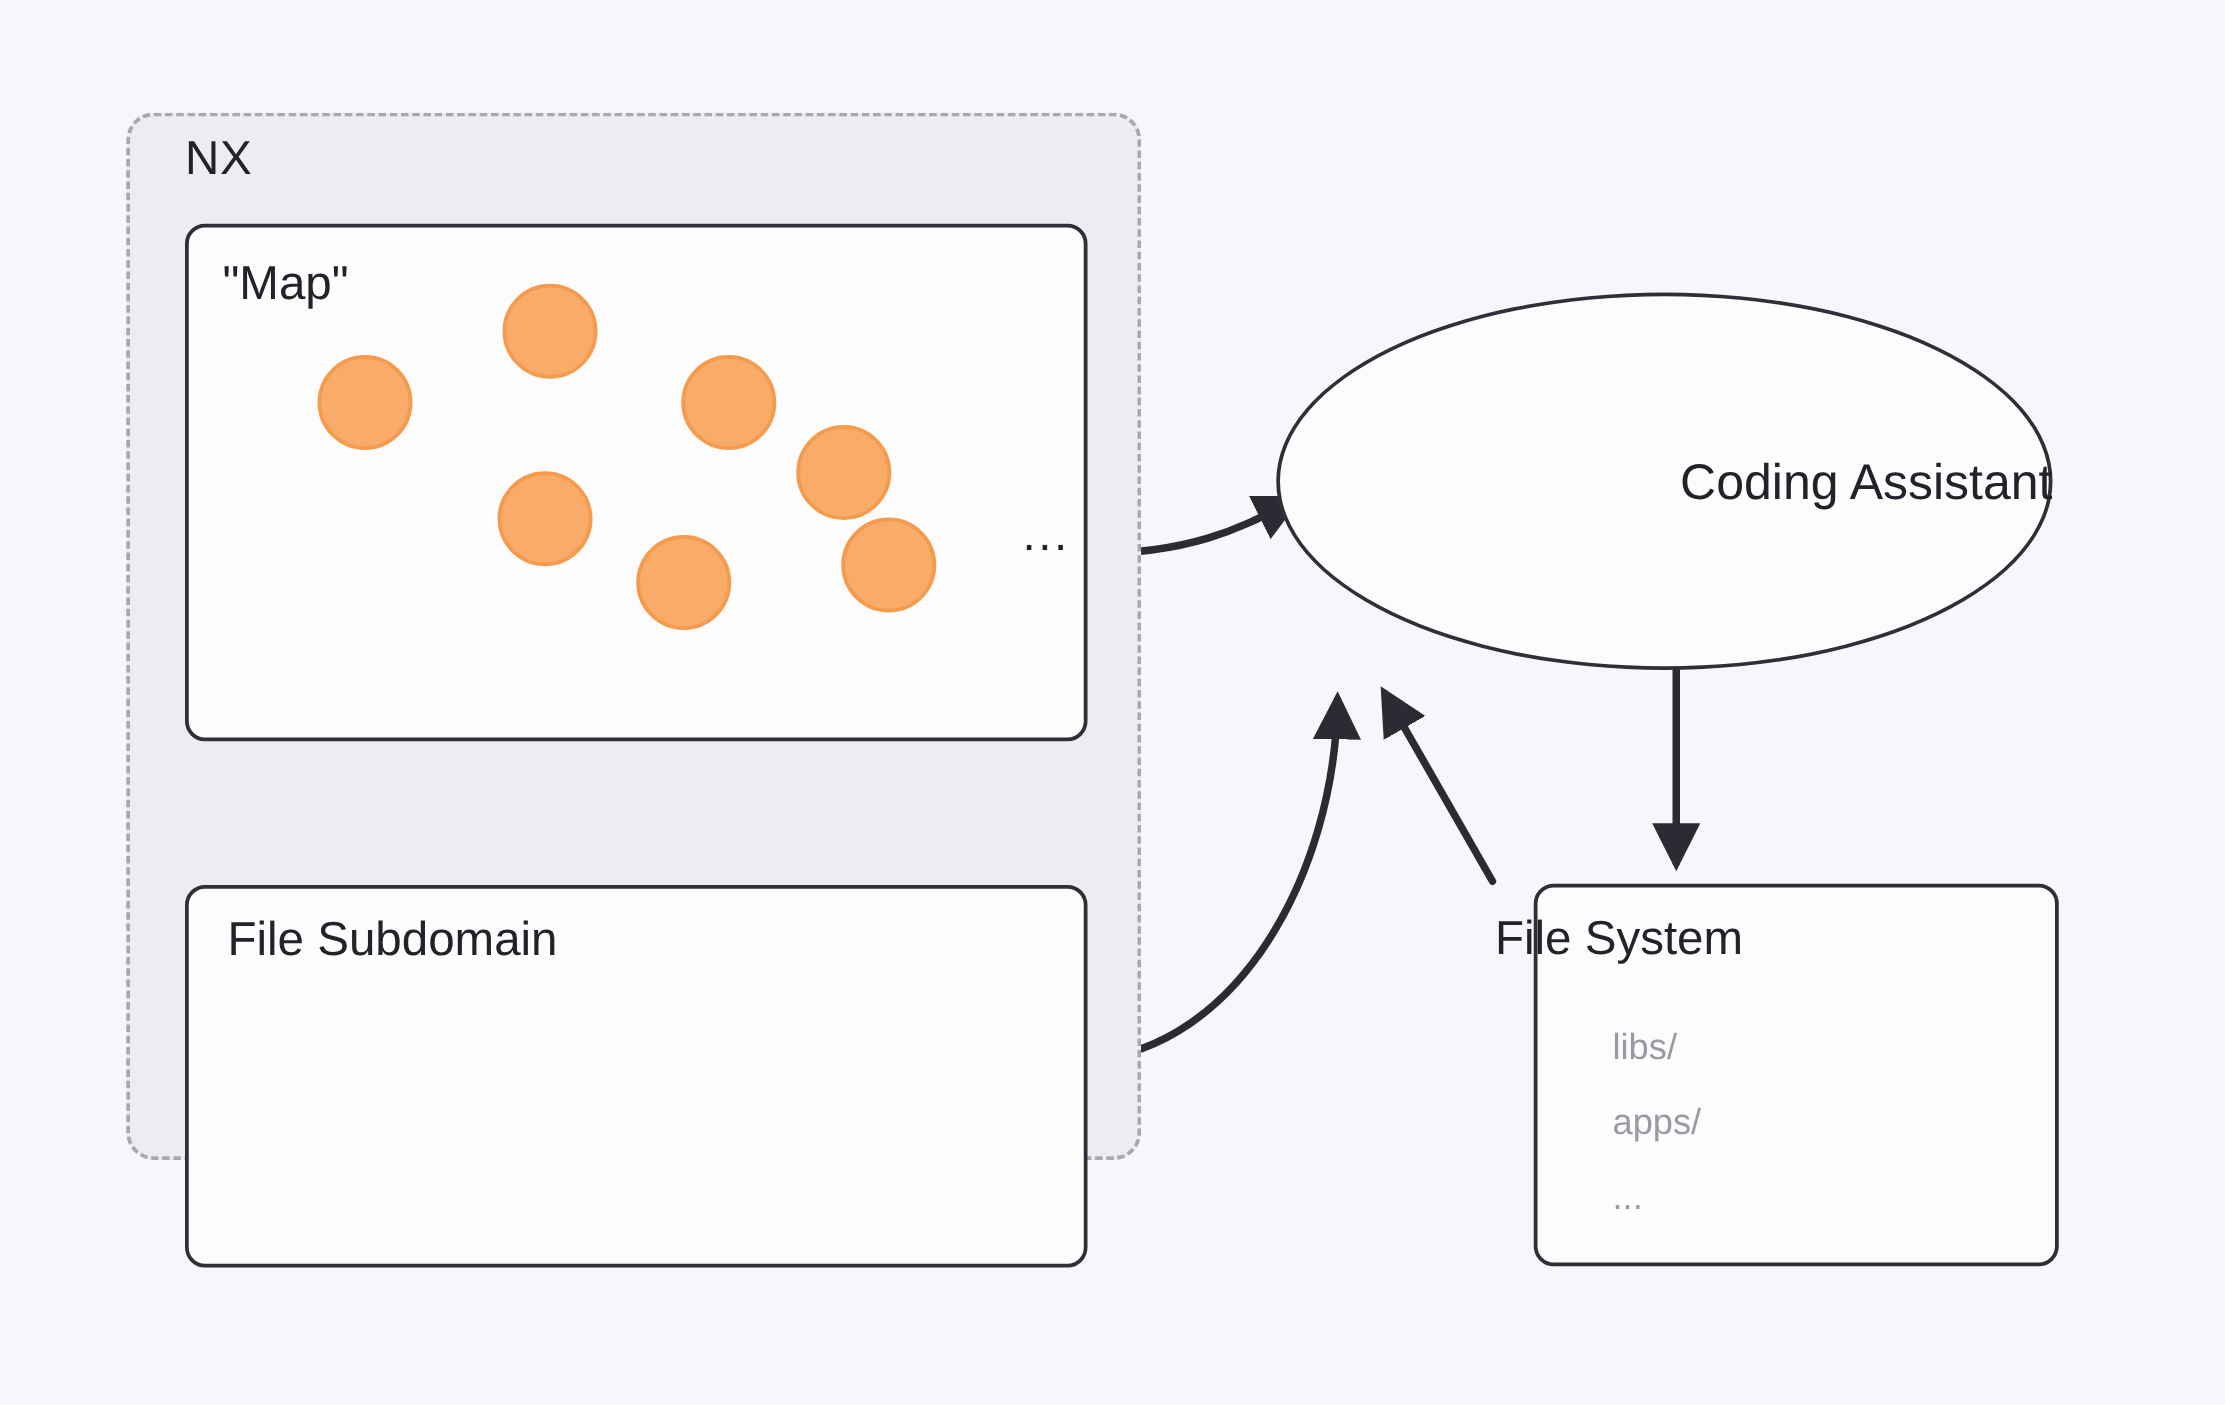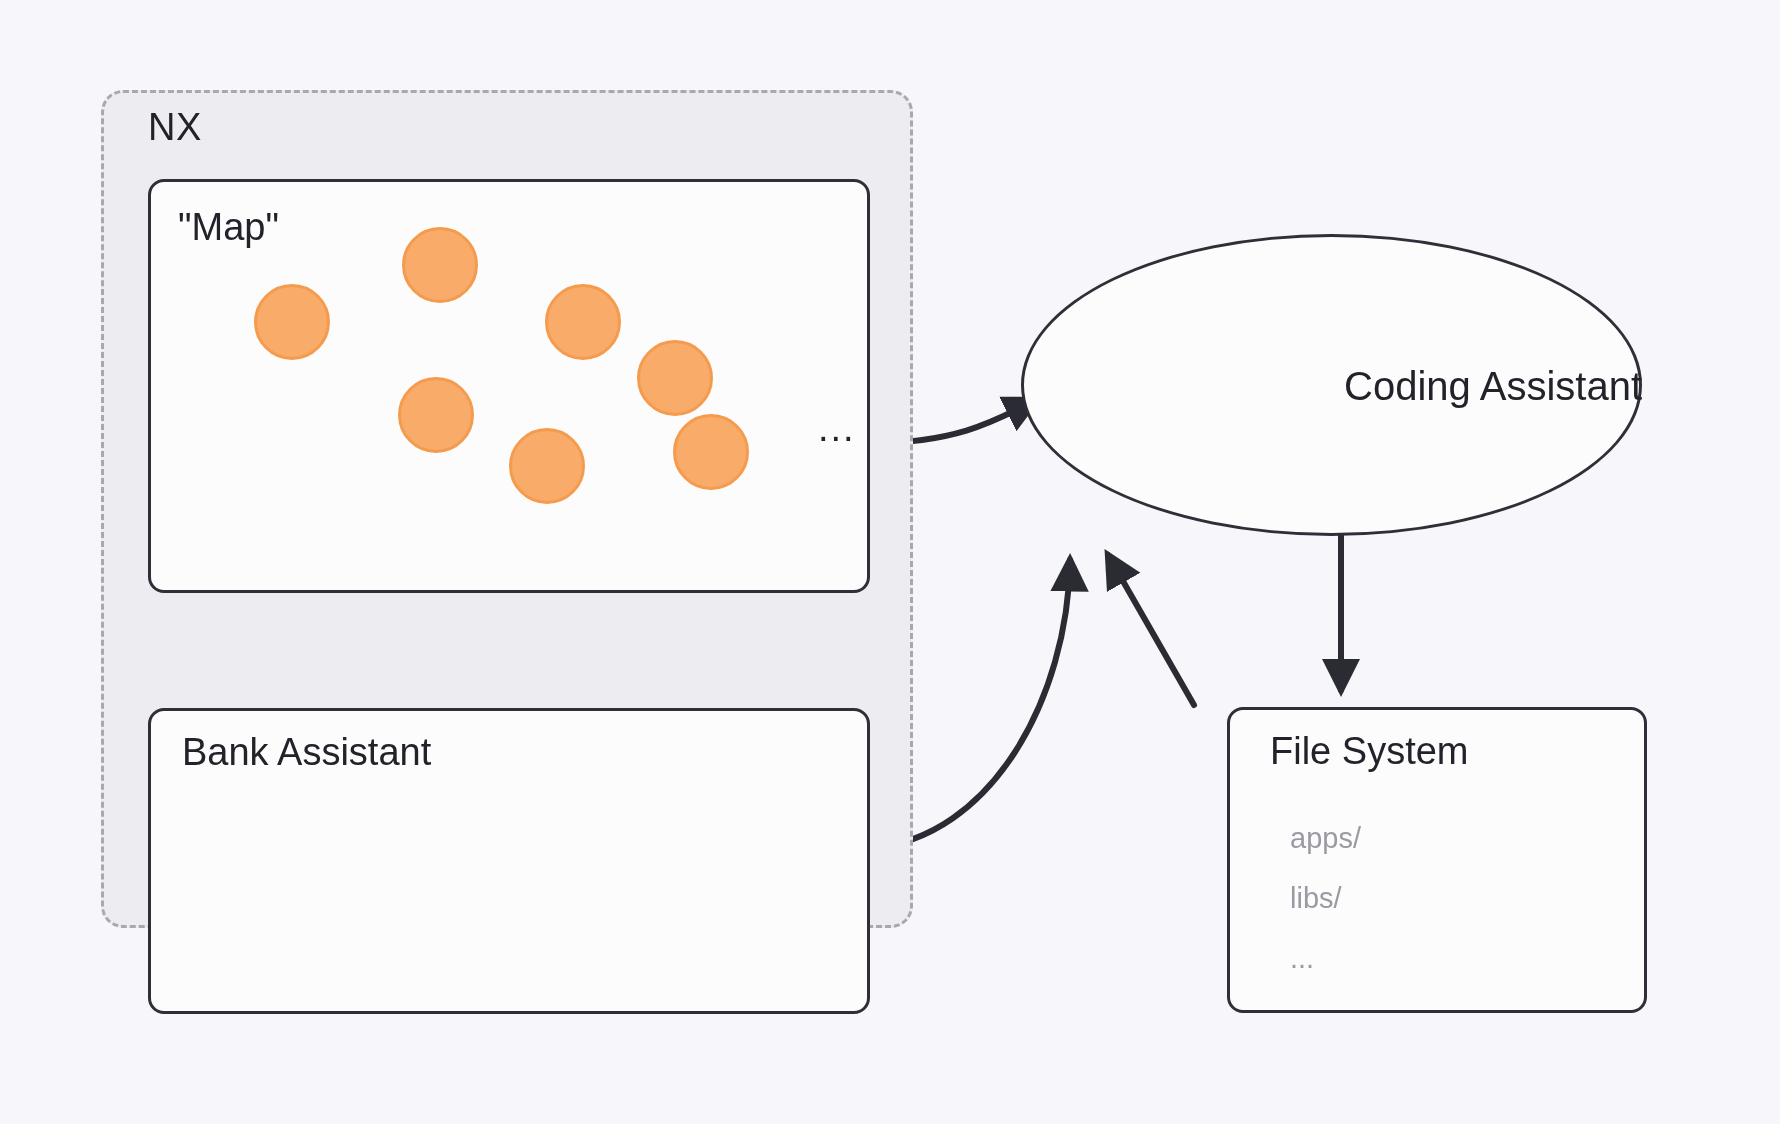--- a/index.html
+++ b/index.html
@@ -59,21 +59,21 @@
     white-space: nowrap;
   }
 
   #map-card   { left: 148px; top: 179px;  width: 722px; height: 414px; }
   #map-title  { left: 178px; top: 206px; }
 
   #bank-card  { left: 148px; top: 708px;  width: 722px; height: 306px; }
   #bank-title { left: 182px; top: 731px; }
 
   #fs-card    { left: 1227px; top: 707px; width: 420px; height: 306px; }
-  #fs-title   { left: 1270px; top: 730px; text-align: right; }
+  #fs-title   { left: 1196px; top: 730px; text-align: right; }
 
   .fs-lines {
     position: absolute;
     left: 1290px;
     top: 808px;
     width: 330px;
     font-size: 29px;
     color: #9a9aa3;
     line-height: 60px;
   }
@@ -172,26 +172,26 @@
   <div class="gnode" style="left:402px; top:227px; width:76px; height:76px;"></div>
   <div class="gnode" style="left:545px; top:284px; width:76px; height:76px;"></div>
   <div class="gnode" style="left:637px; top:340px; width:76px; height:76px;"></div>
   <div class="gnode" style="left:398px; top:377px; width:76px; height:76px;"></div>
   <div class="gnode" style="left:509px; top:428px; width:76px; height:76px;"></div>
   <div class="gnode" style="left:673px; top:414px; width:76px; height:76px;"></div>
 
   <div id="map-ellipsis">...</div>
 
   <div class="card" id="bank-card"></div>
-  <div class="card-title" id="bank-title">Bank Assistant</div>
+  <div class="card-title" id="bank-title">File Subdomain</div>
 
   <div id="assistant-ellipse"></div>
   <div id="assistant-label">Coding Assistant</div>
 
   <div class="card" id="fs-card"></div>
   <div class="card-title" id="fs-title">File System</div>
   <div class="fs-lines">
+    <span class="fs-line">libs/</span>
     <span class="fs-line">apps/</span>
-    <span class="fs-line">libs/</span>
     <span class="fs-line">...</span>
   </div>
 
 </div>
 
 </body></html>

